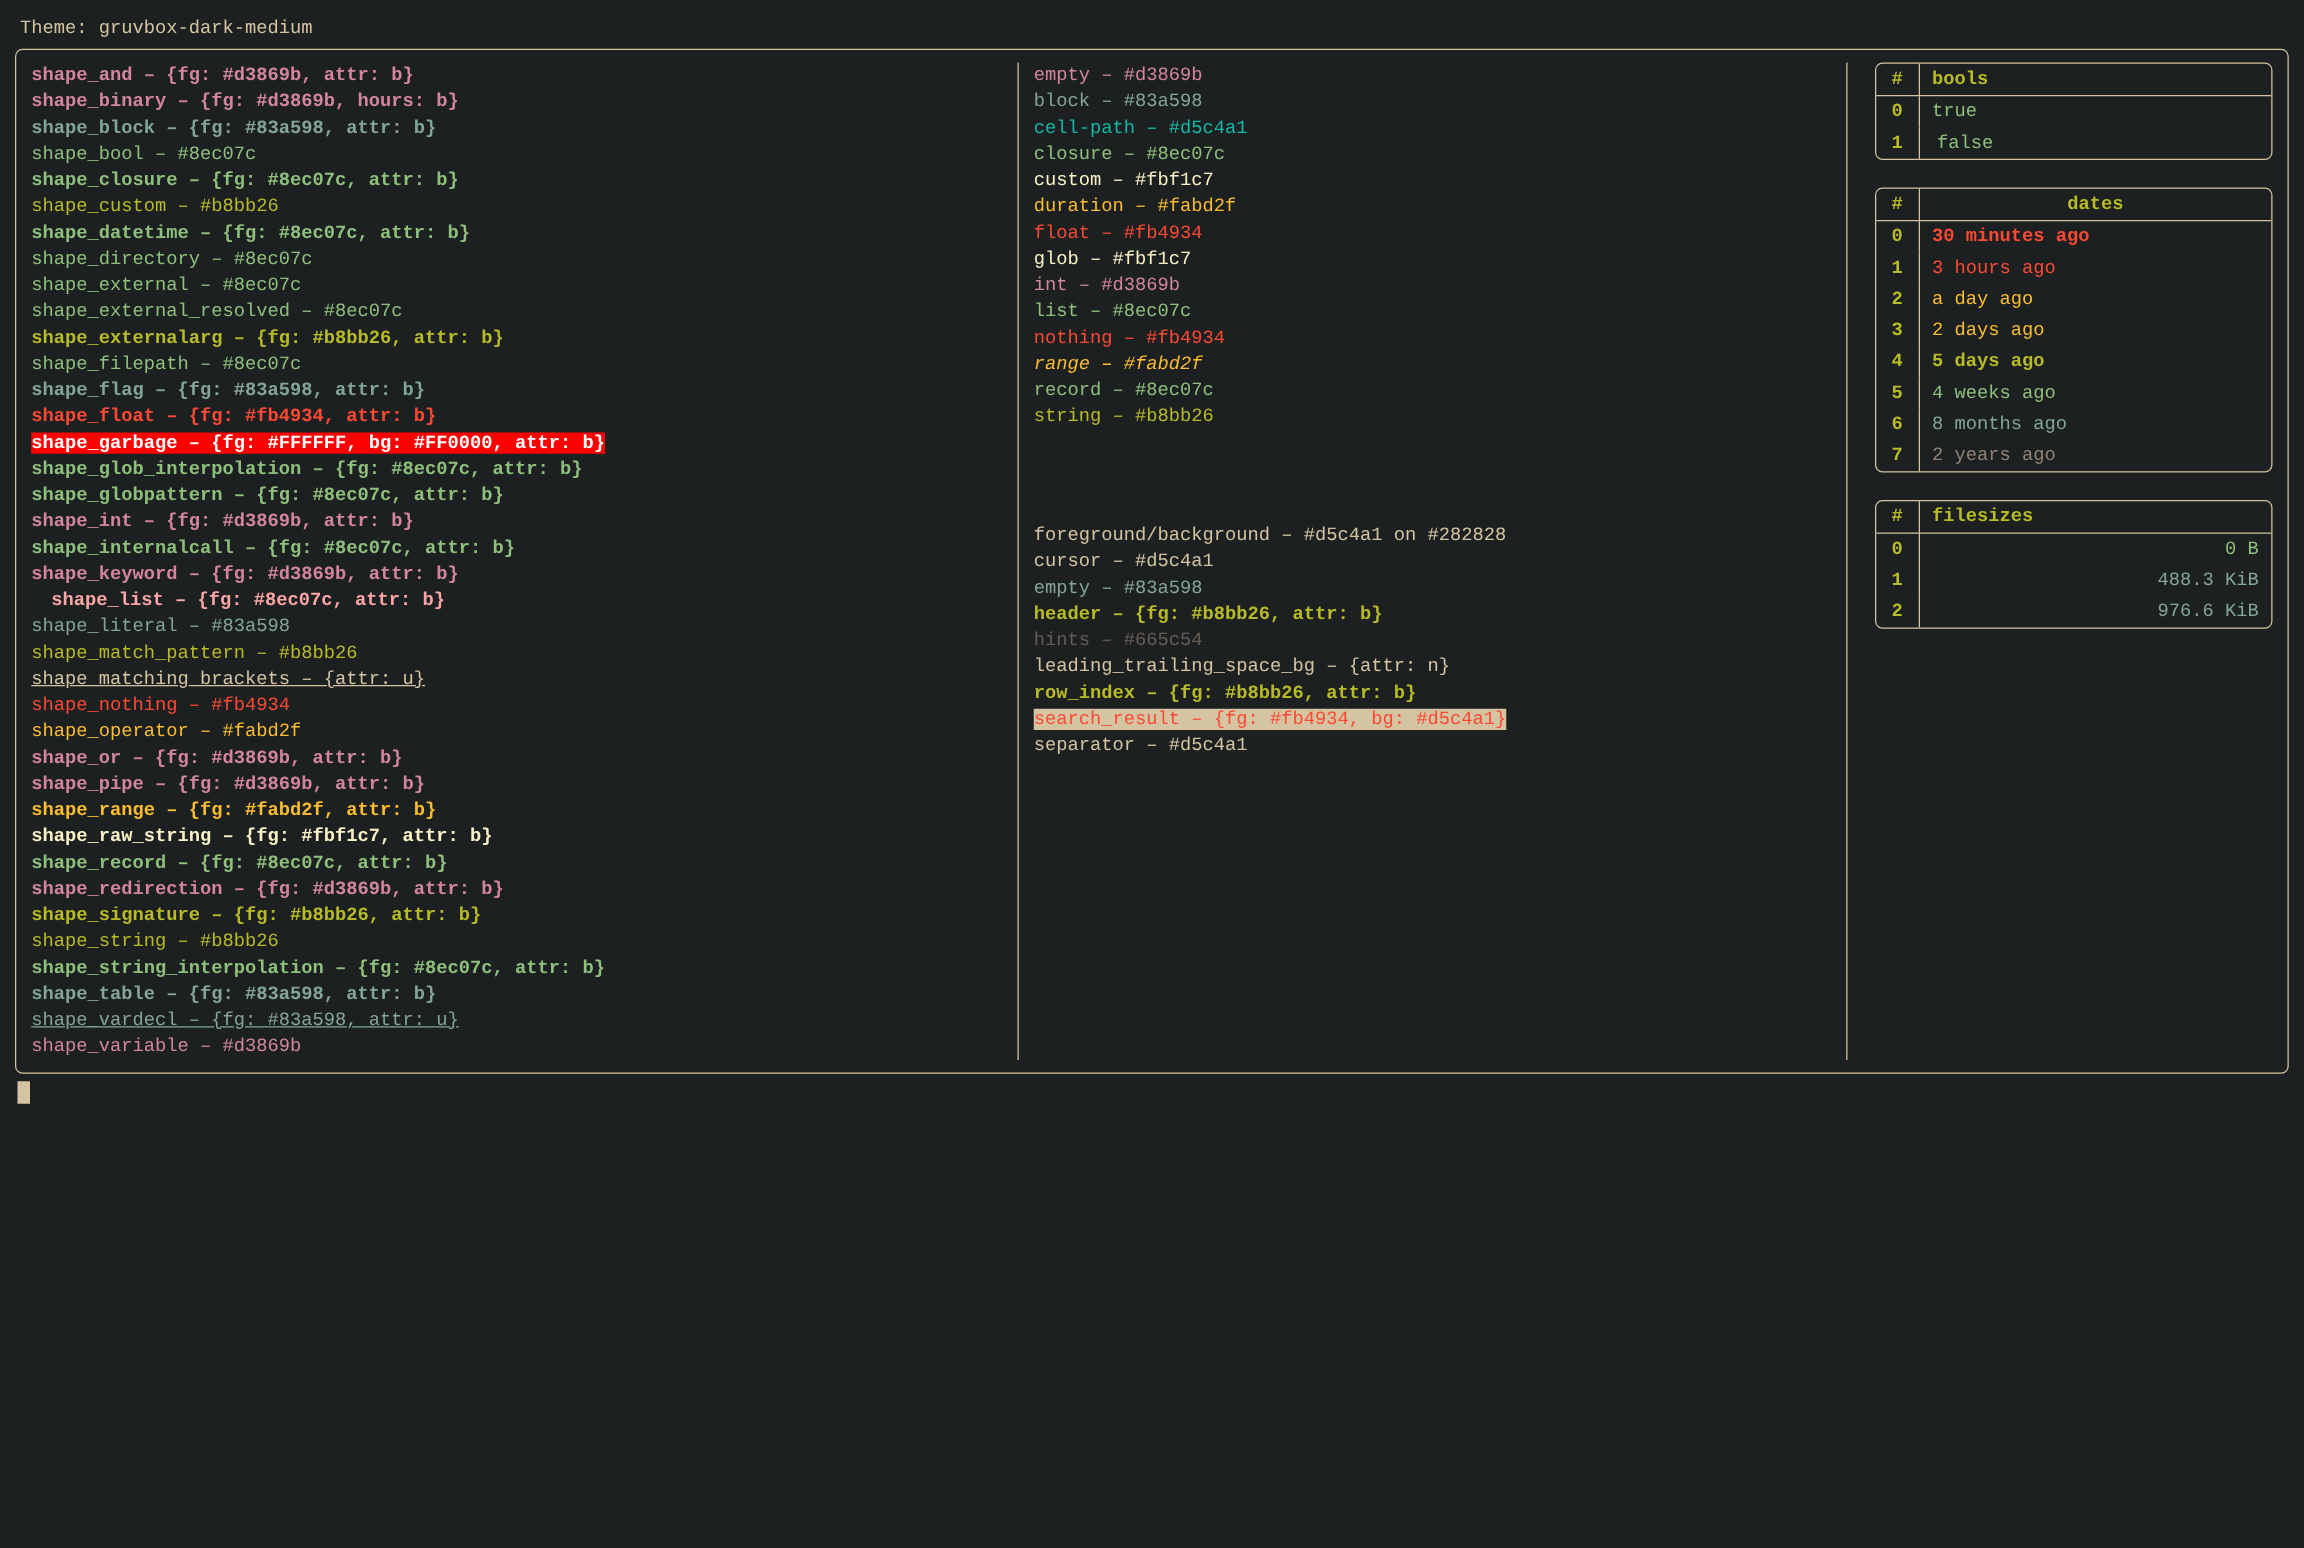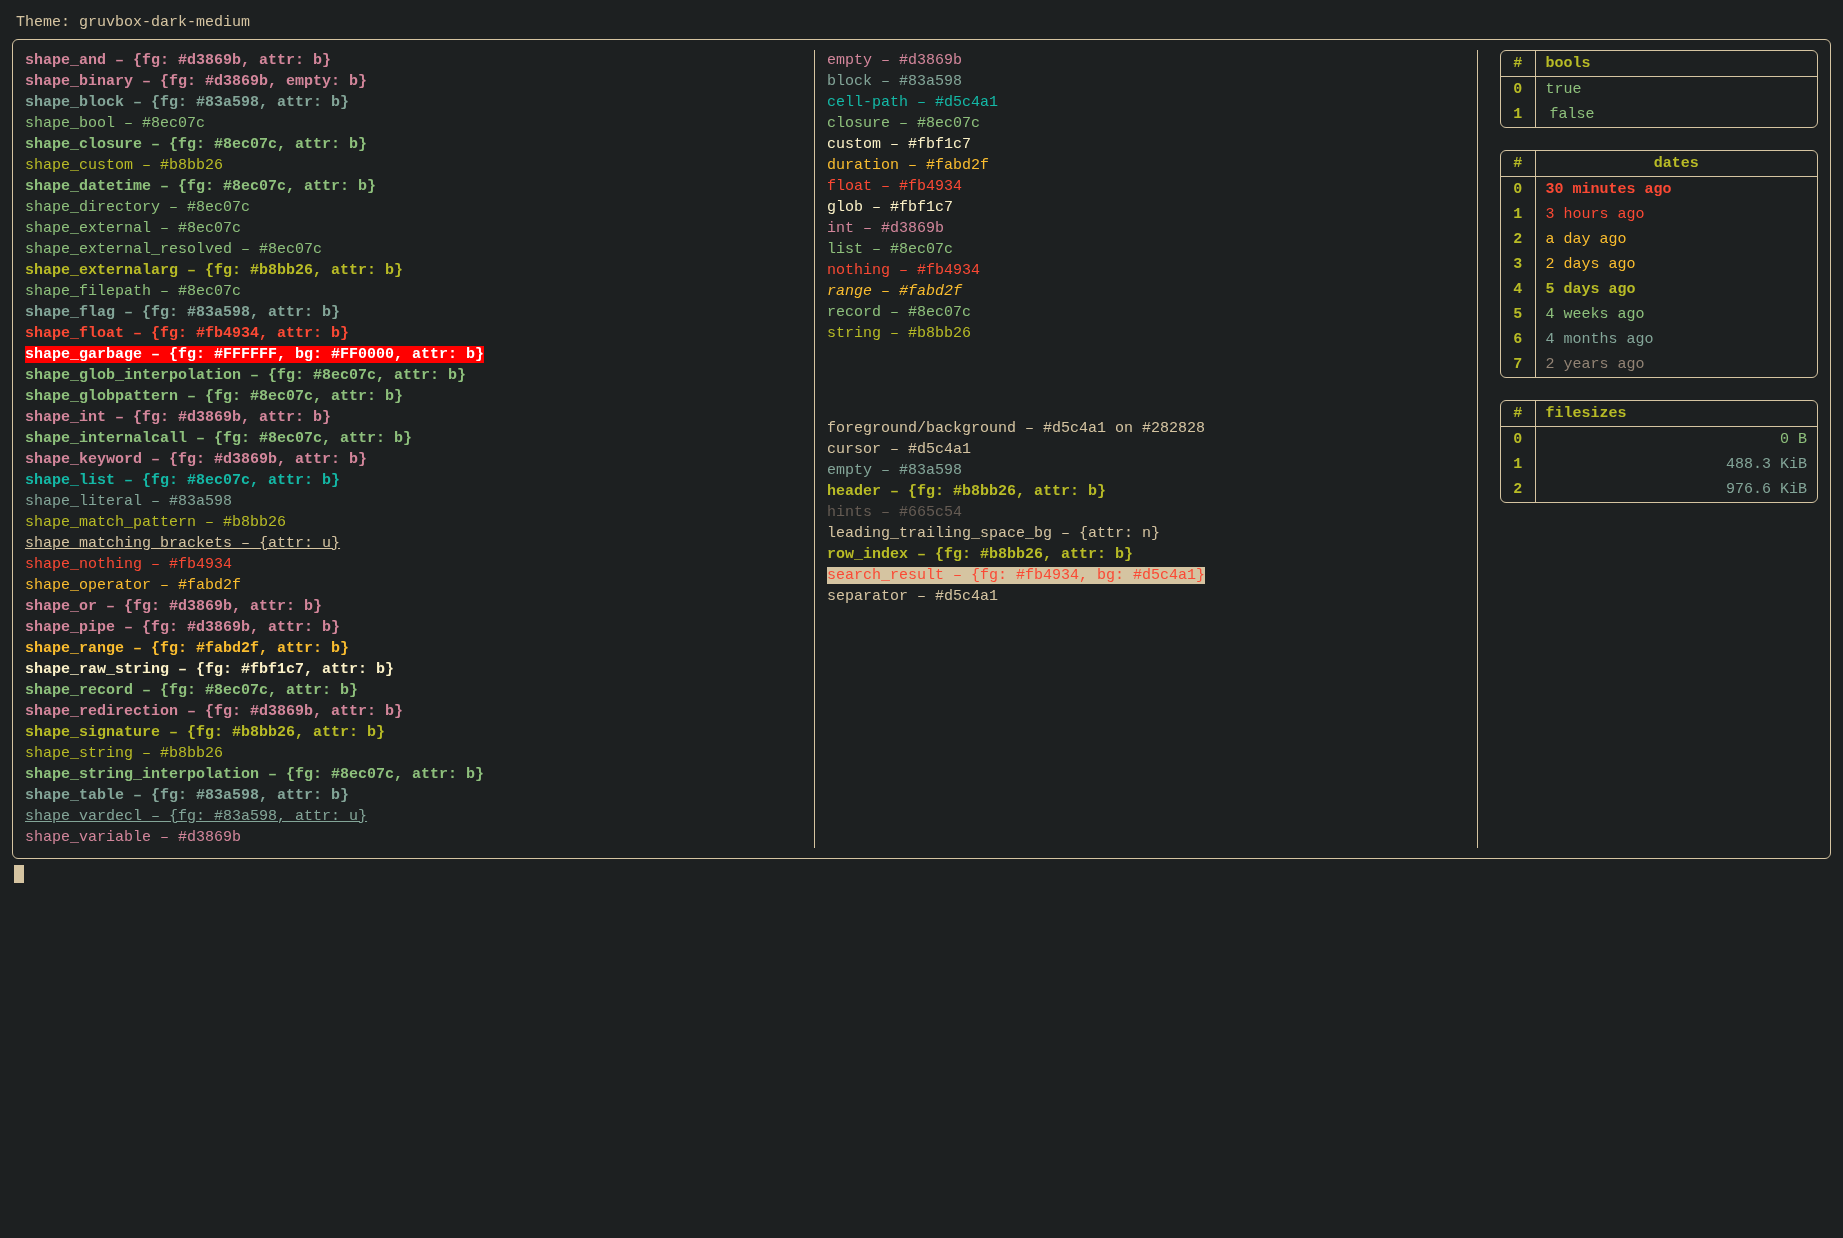--- a/index.html
+++ b/index.html
@@ -43,40 +43,40 @@
 
 
 
 <div class="theme-line">
   <span>Theme: </span><span>gruvbox-dark-medium</span>
 </div>
 
 <div class="main">
   <div class="col col1" id="col-shapes">
       <div class="line"><span class="b" style="color: rgb(211, 134, 155);">shape_and – {fg: #d3869b, attr: b}</span></div>
-      <div class="line"><span class="b" style="color: rgb(211, 134, 155);">shape_binary – {fg: #d3869b, empty: b}</span></div>
+      <div class="line"><span class="b" style="color: rgb(211, 134, 155);">shape_binary – {fg: #d3869b, hours: b}</span></div>
       <div class="line"><span class="b" style="color: rgb(131, 165, 152);">shape_block – {fg: #83a598, attr: b}</span></div>
       <div class="line"><span style="color: rgb(142, 192, 124);">shape_bool – #8ec07c</span></div>
       <div class="line"><span class="b" style="color: rgb(142, 192, 124);">shape_closure – {fg: #8ec07c, attr: b}</span></div>
       <div class="line"><span style="color: rgb(184, 187, 38);">shape_custom – #b8bb26</span></div>
       <div class="line"><span class="b" style="color: rgb(142, 192, 124);">shape_datetime – {fg: #8ec07c, attr: b}</span></div>
       <div class="line"><span style="color: rgb(142, 192, 124);">shape_directory – #8ec07c</span></div>
       <div class="line"><span style="color: rgb(142, 192, 124);">shape_external – #8ec07c</span></div>
       <div class="line"><span style="color: rgb(142, 192, 124);">shape_external_resolved – #8ec07c</span></div>
       <div class="line"><span class="b" style="color: rgb(184, 187, 38);">shape_externalarg – {fg: #b8bb26, attr: b}</span></div>
       <div class="line"><span style="color: rgb(142, 192, 124);">shape_filepath – #8ec07c</span></div>
       <div class="line"><span class="b" style="color: rgb(131, 165, 152);">shape_flag – {fg: #83a598, attr: b}</span></div>
       <div class="line"><span class="b" style="color: rgb(251, 73, 52);">shape_float – {fg: #fb4934, attr: b}</span></div>
       <div class="line"><span class="b" style="color: rgb(255, 255, 255); background: rgb(255, 0, 0);">shape_garbage – {fg: #FFFFFF, bg: #FF0000, attr: b}</span></div>
       <div class="line"><span class="b" style="color: rgb(142, 192, 124);">shape_glob_interpolation – {fg: #8ec07c, attr: b}</span></div>
       <div class="line"><span class="b" style="color: rgb(142, 192, 124); margin-top: 28px;">shape_globpattern – {fg: #8ec07c, attr: b}</span></div>
       <div class="line"><span class="b" style="color: rgb(211, 134, 155);">shape_int – {fg: #d3869b, attr: b}</span></div>
       <div class="line"><span class="b" style="color: rgb(142, 192, 124);">shape_internalcall – {fg: #8ec07c, attr: b}</span></div>
       <div class="line"><span class="b" style="color: rgb(211, 134, 155);">shape_keyword – {fg: #d3869b, attr: b}</span></div>
-      <div class="line"><span class="b" style="color: #14b8a6;">shape_list – {fg: #8ec07c, attr: b}</span></div>
+      <div class="line"><span class="b" style="color: #fca5a5; margin-left: 16px;">shape_list – {fg: #8ec07c, attr: b}</span></div>
       <div class="line"><span style="color: rgb(131, 165, 152);">shape_literal – #83a598</span></div>
       <div class="line"><span style="color: rgb(184, 187, 38);">shape_match_pattern – #b8bb26</span></div>
       <div class="line"><span class="u" style="color: rgb(213, 196, 161);">shape_matching_brackets – {attr: u}</span></div>
       <div class="line"><span style="color: rgb(251, 73, 52);">shape_nothing – #fb4934</span></div>
       <div class="line"><span style="color: rgb(250, 189, 47);">shape_operator – #fabd2f</span></div>
       <div class="line"><span class="b" style="color: rgb(211, 134, 155);">shape_or – {fg: #d3869b, attr: b}</span></div>
       <div class="line"><span class="b" style="color: rgb(211, 134, 155);">shape_pipe – {fg: #d3869b, attr: b}</span></div>
       <div class="line"><span class="b" style="color: rgb(250, 189, 47);">shape_range – {fg: #fabd2f, attr: b}</span></div>
       <div class="line"><span class="b" style="color: rgb(251, 241, 199);">shape_raw_string – {fg: #fbf1c7, attr: b}</span></div>
       <div class="line"><span class="b" style="color: rgb(142, 192, 124);">shape_record – {fg: #8ec07c, attr: b}</span></div>
@@ -167,21 +167,21 @@
             <tr>
               <td class="idx">4</td>
               <td style="color: rgb(184, 187, 38); font-weight: 700;">5 days ago</td>
             </tr>
             <tr>
               <td class="idx">5</td>
               <td style="color: rgb(142, 192, 124);">4 weeks ago</td>
             </tr>
             <tr>
               <td class="idx">6</td>
-              <td style="color: rgb(131, 165, 152);">4 months ago</td>
+              <td style="color: rgb(131, 165, 152);">8 months ago</td>
             </tr>
             <tr>
               <td class="idx">7</td>
               <td style="color: rgb(146, 131, 116);">2 years ago</td>
             </tr>
           </tbody>
         </table>
     </div>
     <div class="tbl">
       <table>

